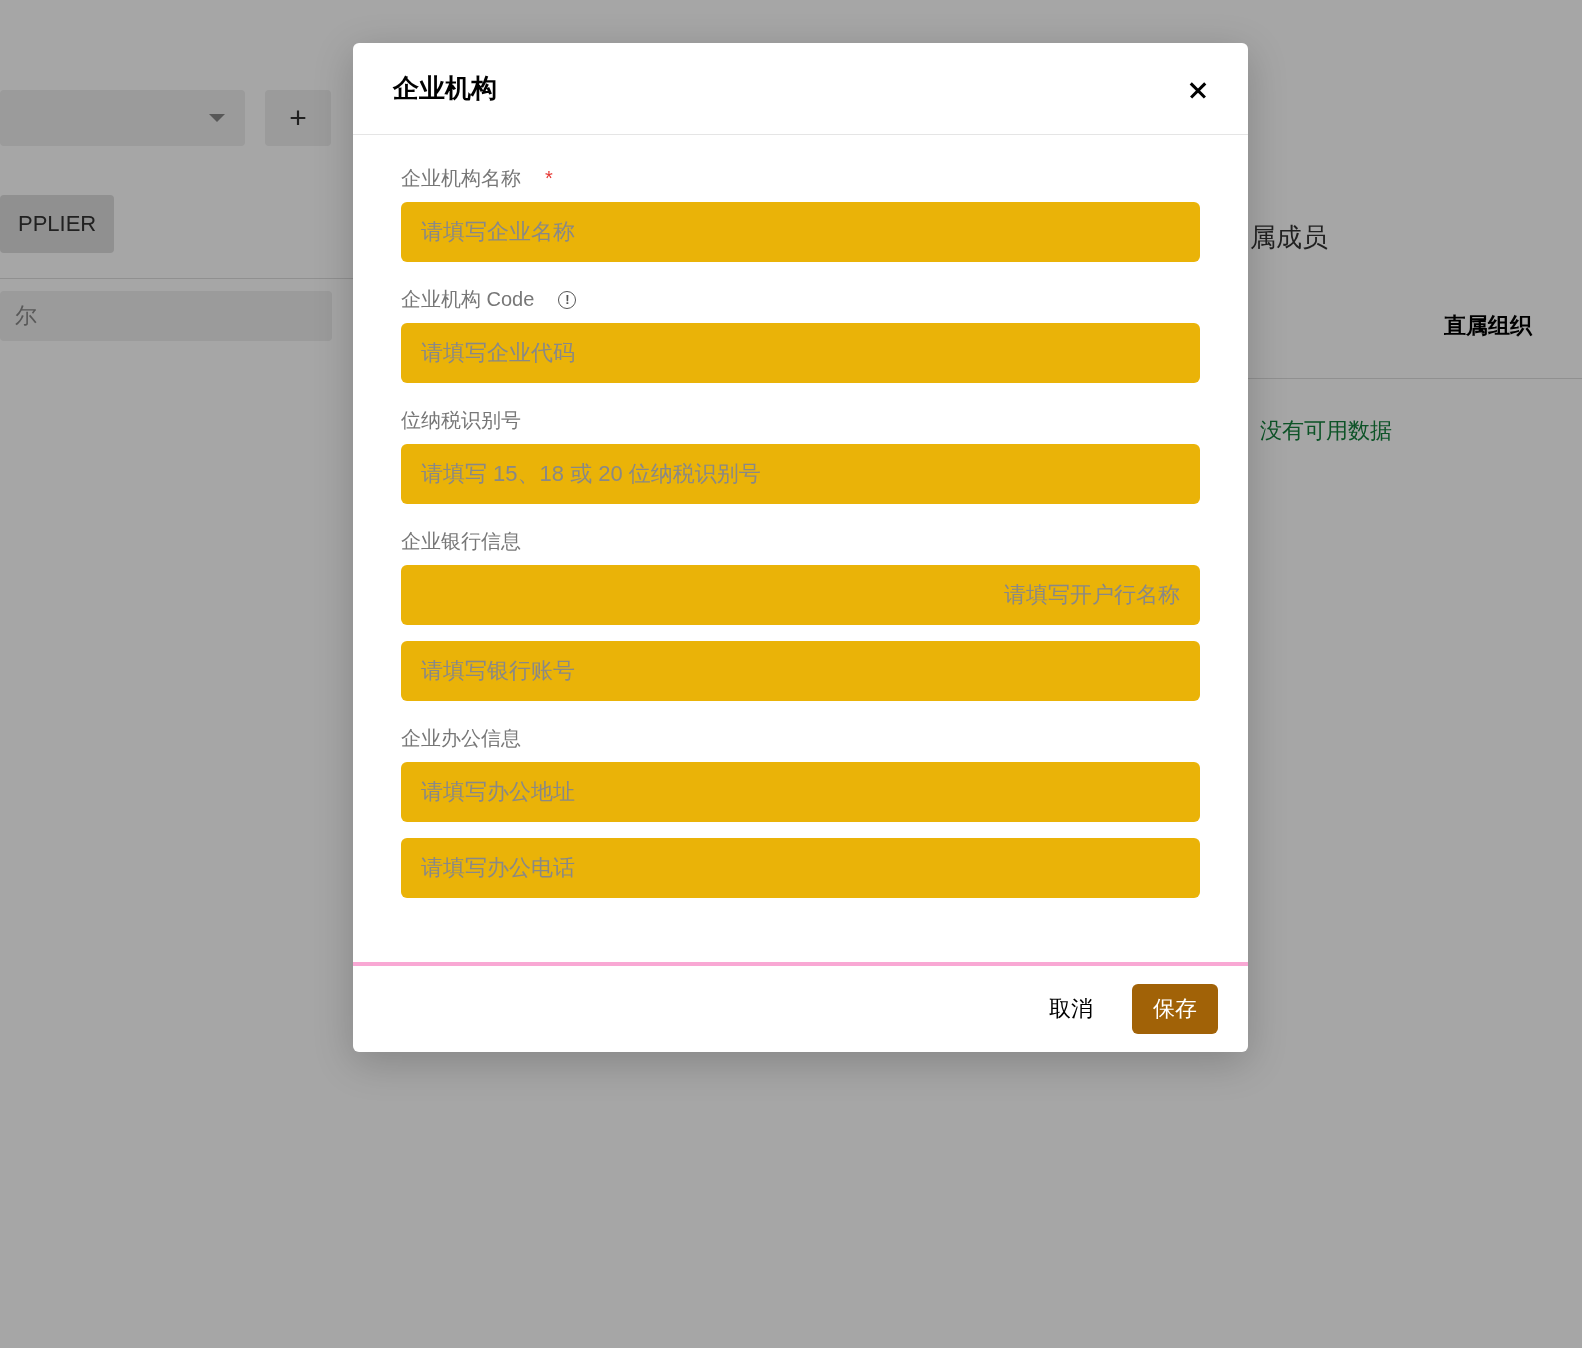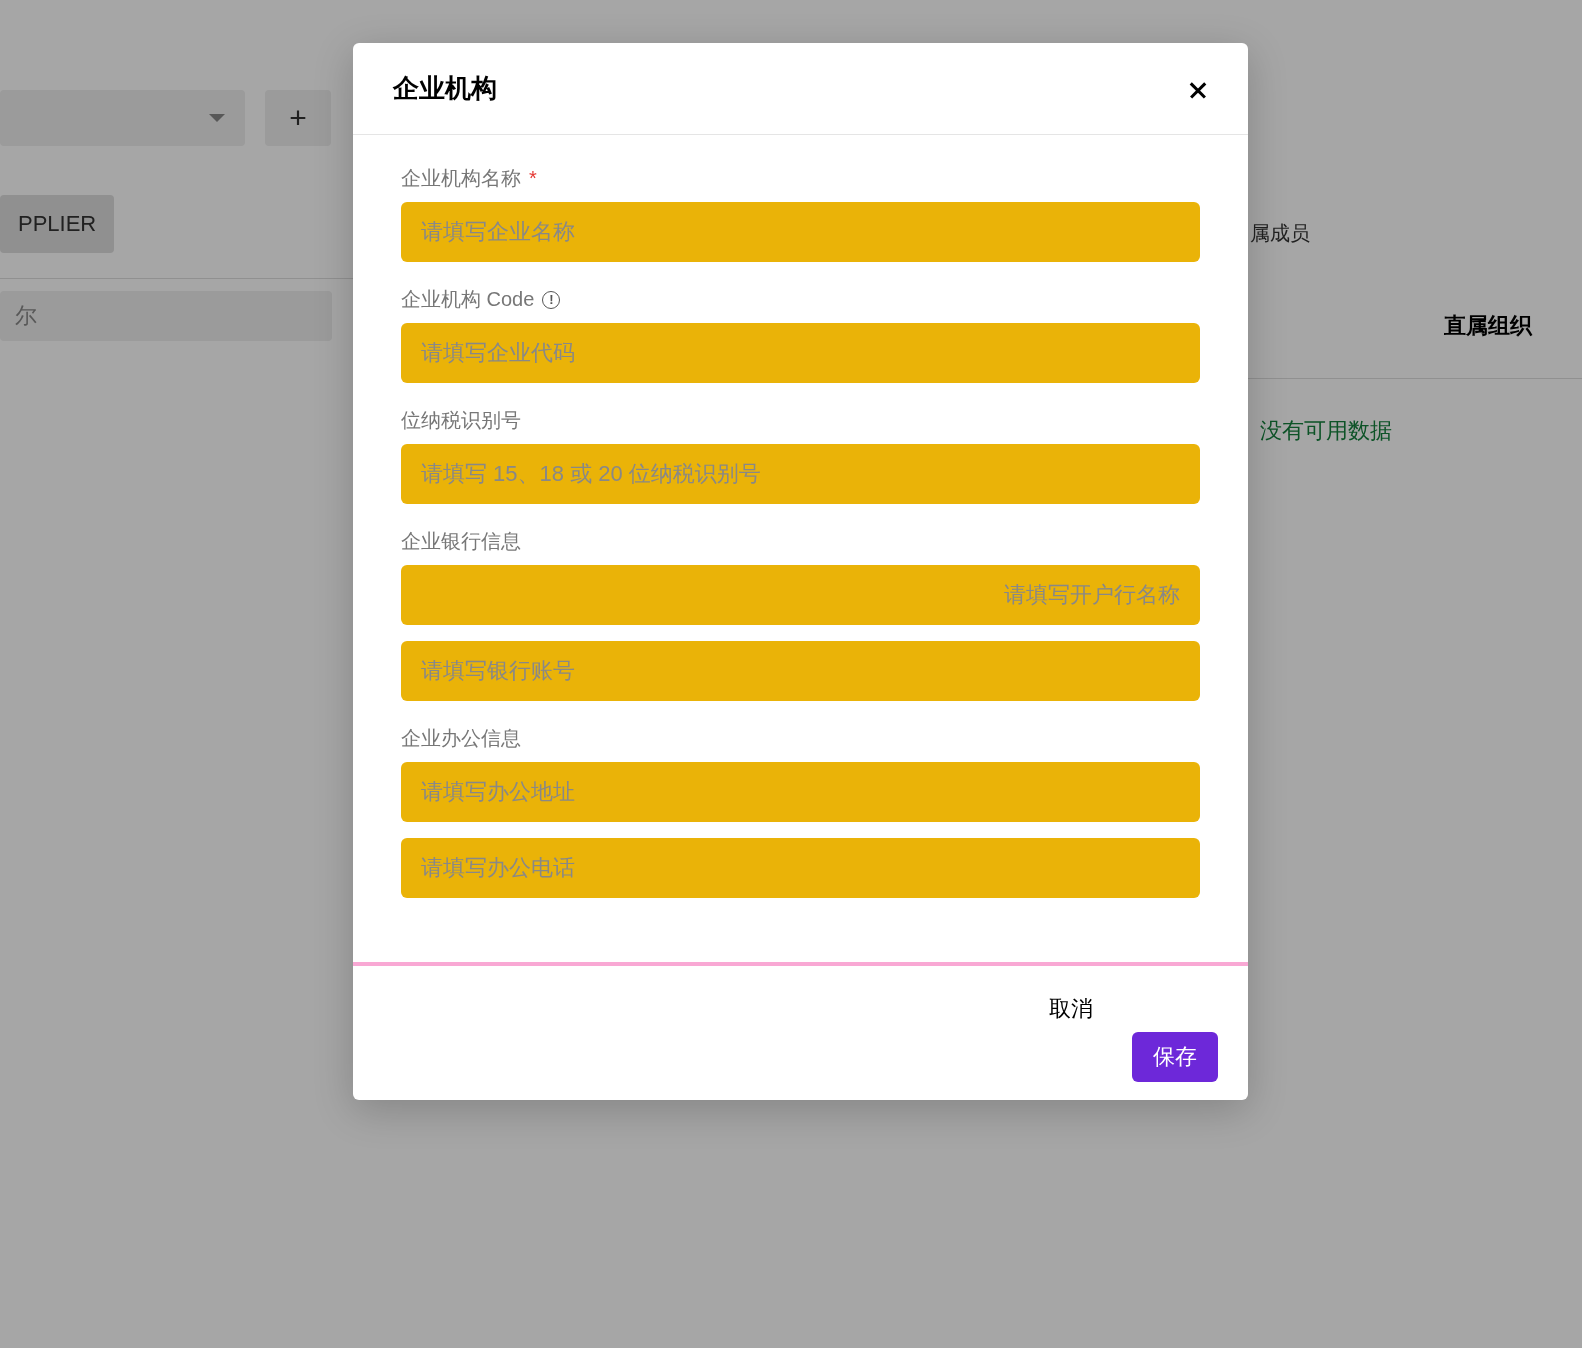--- a/index.html
+++ b/index.html
@@ -95,21 +95,21 @@
       display: flex;
       align-items: center;
       padding: 0 15px;
       font-size: 22px;
       color: #888;
     }
     .bg-right-header {
       position: absolute;
       left: 1250px;
       top: 220px;
-      font-size: 20px;
+      font-size: 26px;
       color: #333;
     }
     .bg-tab {
       position: absolute;
       left: 1444px;
       top: 311px;
       font-size: 22px;
       font-weight: 600;
       color: #000;
     }
@@ -180,21 +180,21 @@
     }
     .form-group {
       margin-bottom: 24px;
     }
     .form-label {
       font-size: 20px;
       color: #777;
       margin-bottom: 10px;
       display: flex;
       align-items: center;
-      gap: 8px;
+      gap: 24px;
     }
     .required-star {
       color: #e53935;
     }
     .info-icon {
       width: 18px;
       height: 18px;
       border: 1.8px solid #555;
       border-radius: 50%;
       display: inline-flex;
@@ -234,23 +234,22 @@
       cursor: pointer;
       display: flex;
       align-items: center;
       justify-content: center;
     }
     .btn-cancel {
       background: transparent;
       color: #000;
     }
     .btn-save {
-      background: #6d28d9;
+      background: #a16207;
       color: #fff;
-      margin-top: 48px;
     }
   </style>
 </head>
 <body>
 
 <div class="bg-content">
   <div class="bg-sidebar">
     <div class="bg-select">
       <div class="triangle-down"></div>
     </div>

